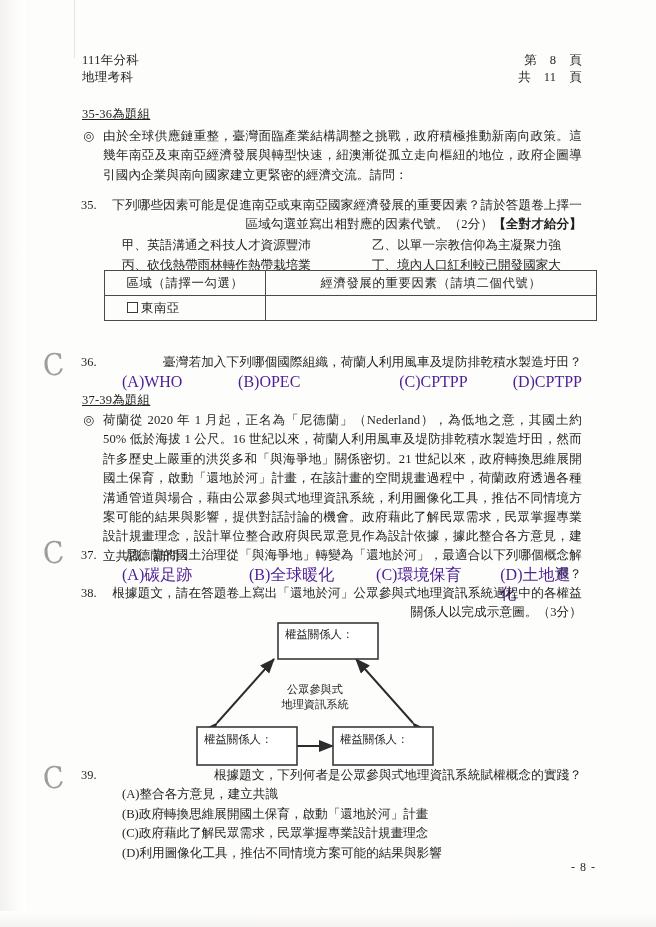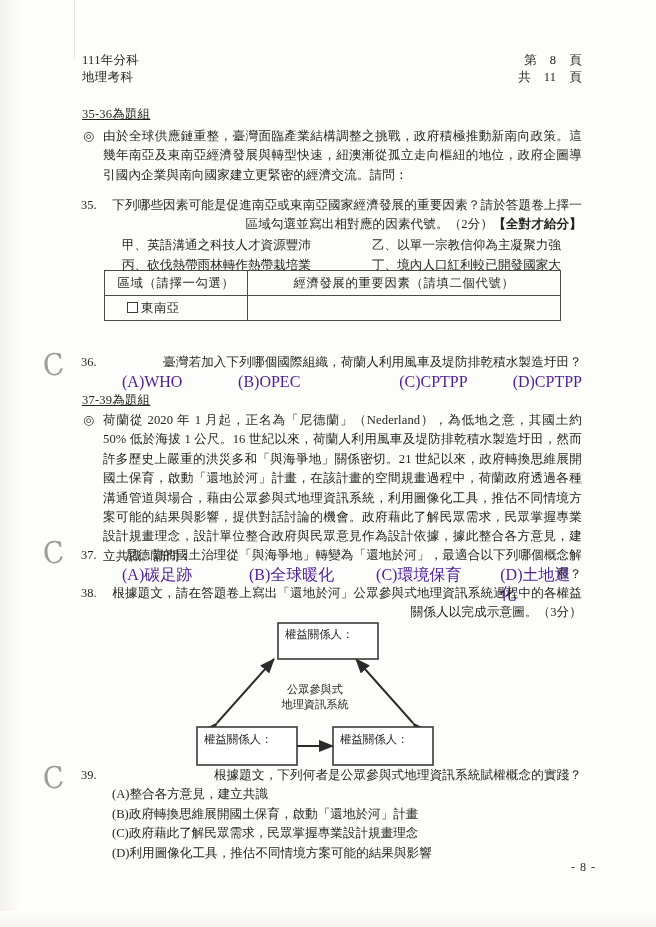--- a/index.html
+++ b/index.html
@@ -137,21 +137,21 @@
   
   .ans-table {
     position: absolute;
     border-collapse: collapse;
     font-size: 12.4px;
     color: #1f1f1f;
   }
   .ans-table td {
     border: 1px solid #4a4a4a;
     height: 22px;
-    padding: 1px 8px;
+    padding: 1px 17px;
     vertical-align: middle;
   }
   .ans-table .col-a { width: 126px; }
   .ans-table .col-b { width: 296px; }
   .ans-table .hdr-cell { text-align: center; letter-spacing: 0.6px; }
   .ans-table .row-cell { padding-left: 22px; letter-spacing: 0.5px; }
   .cb {
     display: inline-block;
     width: 9px; height: 9px;
     border: 1px solid #3a3a3a;
@@ -323,21 +323,21 @@
       </svg>
     </div>
 
     <div class="hand-c" style="left:42px; top:763px;">C</div>
 
     <div class="qline" style="left:105px; top:766px; width:477px;">
       <span class="qnum">39.</span>
       <span>根據題文，下列何者是公眾參與式地理資訊系統賦權概念的實踐？</span>
     </div>
 
-    <div class="opt-stack" style="left:112px; top:785px;">
+    <div class="opt-stack" style="left:122px; top:785px;">
       <div>(A)整合各方意見，建立共識</div>
       <div>(B)政府轉換思維展開國土保育，啟動「還地於河」計畫</div>
       <div>(C)政府藉此了解民眾需求，民眾掌握專業設計規畫理念</div>
       <div>(D)利用圖像化工具，推估不同情境方案可能的結果與影響</div>
     </div>
 
     <div class="footer">- 8 -</div>
 
   </div>
 </div>

